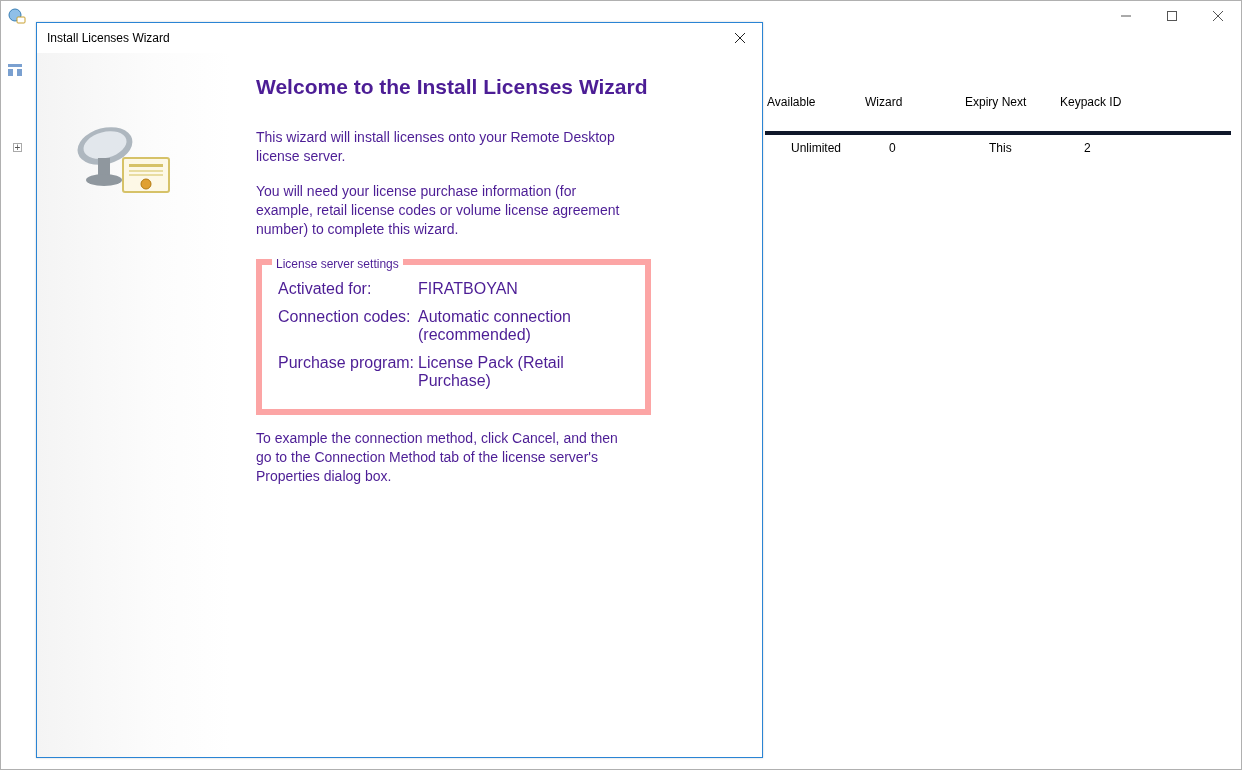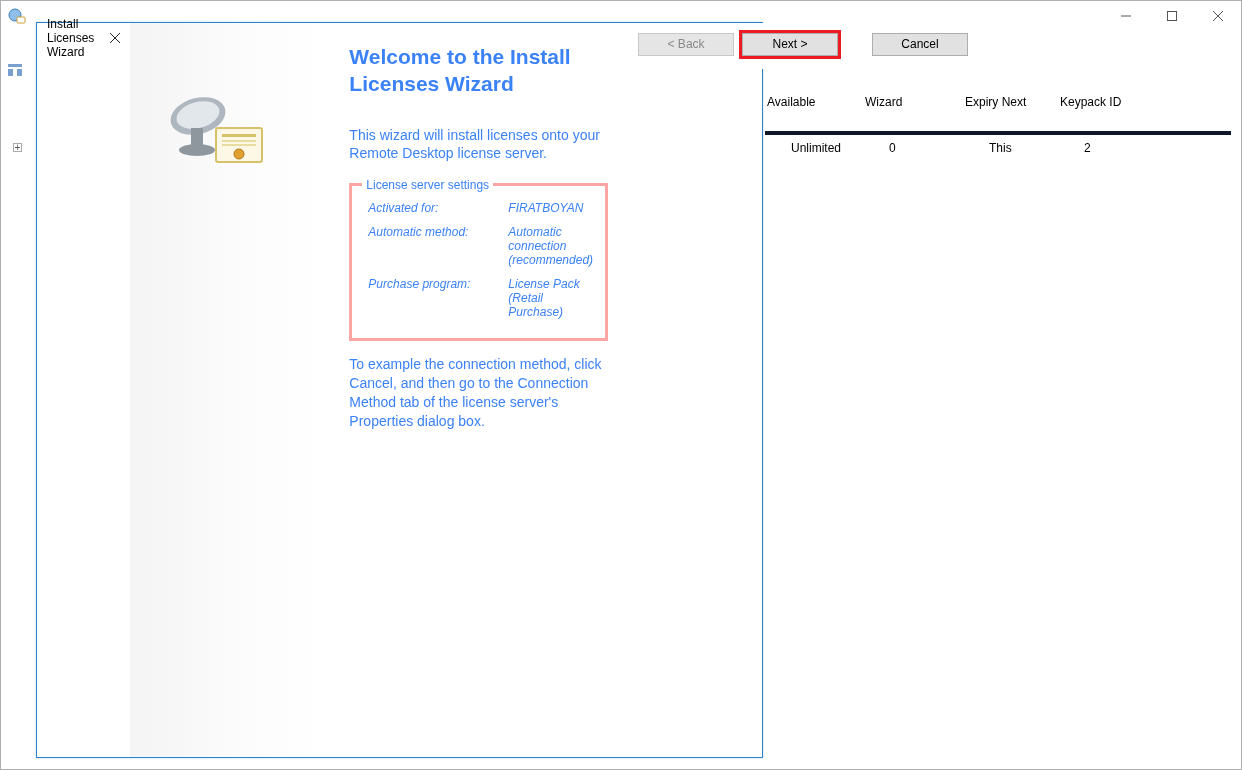--- a/index.html
+++ b/index.html
@@ -92,21 +92,21 @@
     .wizard {
       position: absolute;
       left: 36px;
       top: 22px;
       width: 727px;
       height: 736px;
       background: #fff;
       border: 1px solid #2a84d4;
       box-shadow: 0 0 2px rgba(0,0,0,0.2);
       display: flex;
-      flex-direction: row;
+      flex-direction: column;
     }
     .wizard-titlebar {
       height: 30px;
       display: flex;
       align-items: center;
       justify-content: space-between;
       padding: 0 8px 0 10px;
       background: #fff;
     }
     .wizard-title {
@@ -138,57 +138,56 @@
       position: absolute;
       left: 28px;
       top: 55px;
       width: 110px;
       height: 100px;
     }
     .wizard-content {
       flex: 1;
       padding: 20px 30px 10px 24px;
       font-size: 12px;
-      color: #3b82f6;
+      color: #4c1d95;
     }
     .wizard-heading {
       font-size: 21px;
       font-weight: bold;
       line-height: 1.3;
       margin-bottom: 28px;
       font-family: Tahoma, 'Segoe UI', sans-serif;
     }
     .wizard-para {
       font-size: 14px;
       line-height: 1.35;
       margin-bottom: 16px;
       max-width: 370px;
     }
 
     .settings-group {
-      border: 3px solid #fca5a5;
+      border: 6px solid #fca5a5;
       margin-top: 20px;
       margin-bottom: 14px;
       padding: 10px 12px 14px 16px;
       position: relative;
       max-width: 395px;
     }
     .settings-legend {
       position: absolute;
       top: -8px;
       left: 10px;
       background: #fff;
       padding: 0 4px;
       font-size: 12px;
     }
     .settings-row {
       display: flex;
-      font-size: 12px;
+      font-size: 16px;
       padding: 5px 0;
-      font-style: italic;
     }
     .settings-label { width: 140px; }
     .settings-value { flex: 1; }
 
     .wizard-footer {
       height: 46px;
       display: flex;
       align-items: center;
       justify-content: flex-end;
       gap: 8px;
@@ -319,40 +318,35 @@
           <rect x="64" y="62" width="34" height="2" fill="#e8dca0"></rect>
           <rect x="64" y="66" width="34" height="2" fill="#e8dca0"></rect>
           <circle cx="81" cy="76" r="5" fill="#e0a030" stroke="#b37a10" stroke-width="1"></circle>
         </svg>
       </div>
     </div>
 
     <div class="wizard-content">
       <div class="wizard-heading">Welcome to the Install Licenses Wizard</div>
       <div class="wizard-para">This wizard will install licenses onto your Remote Desktop license server.</div>
+      <div class="wizard-para">You will need your license purchase information (for example, retail license codes or volume license agreement number) to complete this wizard.</div>
 
       <div class="settings-group">
         <div class="settings-legend">License server settings</div>
         <div class="settings-row">
           <div class="settings-label">Activated for:</div>
           <div class="settings-value">FIRATBOYAN</div>
         </div>
         <div class="settings-row">
-          <div class="settings-label">Automatic method:</div>
+          <div class="settings-label">Connection codes:</div>
           <div class="settings-value">Automatic connection (recommended)</div>
         </div>
         <div class="settings-row">
           <div class="settings-label">Purchase program:</div>
           <div class="settings-value">License Pack (Retail Purchase)</div>
         </div>
       </div>
 
       <div class="wizard-para">To example the connection method, click Cancel, and then go to the Connection Method tab of the license server's Properties dialog box.</div>
     </div>
   </div>
 
-  <div class="wizard-footer">
-    <button class="wizard-btn disabled">&lt; Back</button>
-    <button class="wizard-btn highlighted">Next &gt;</button>
-    <div class="btn-gap"></div>
-    <button class="wizard-btn">Cancel</button>
-  </div>
 </div>
 
 </body></html>

